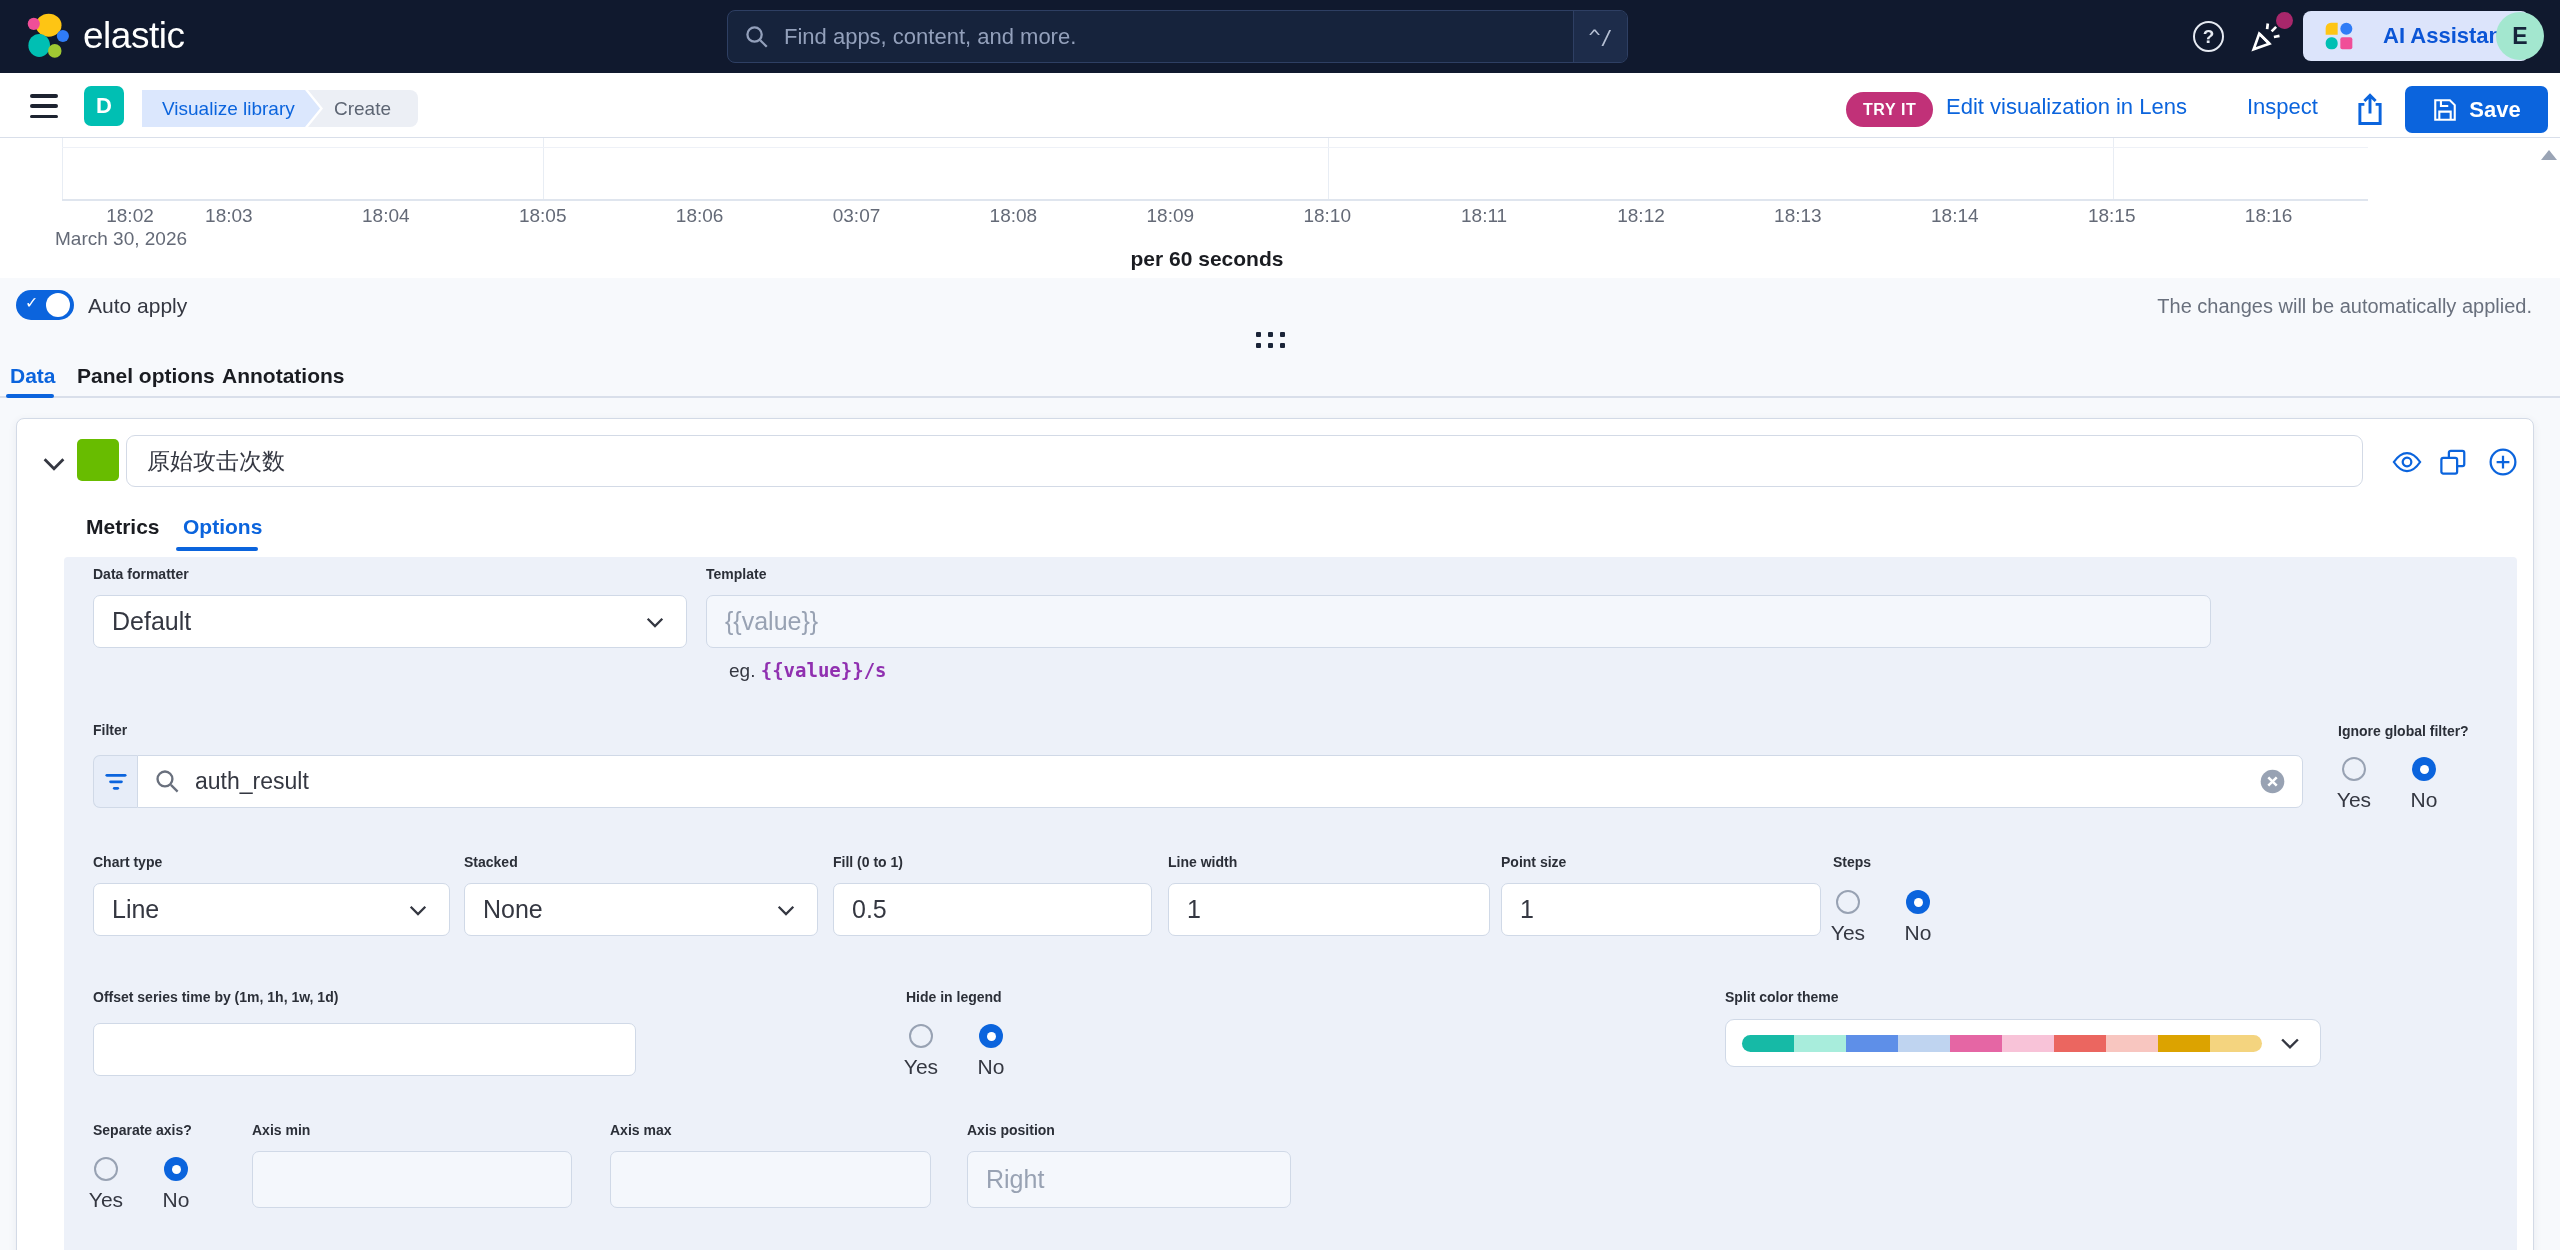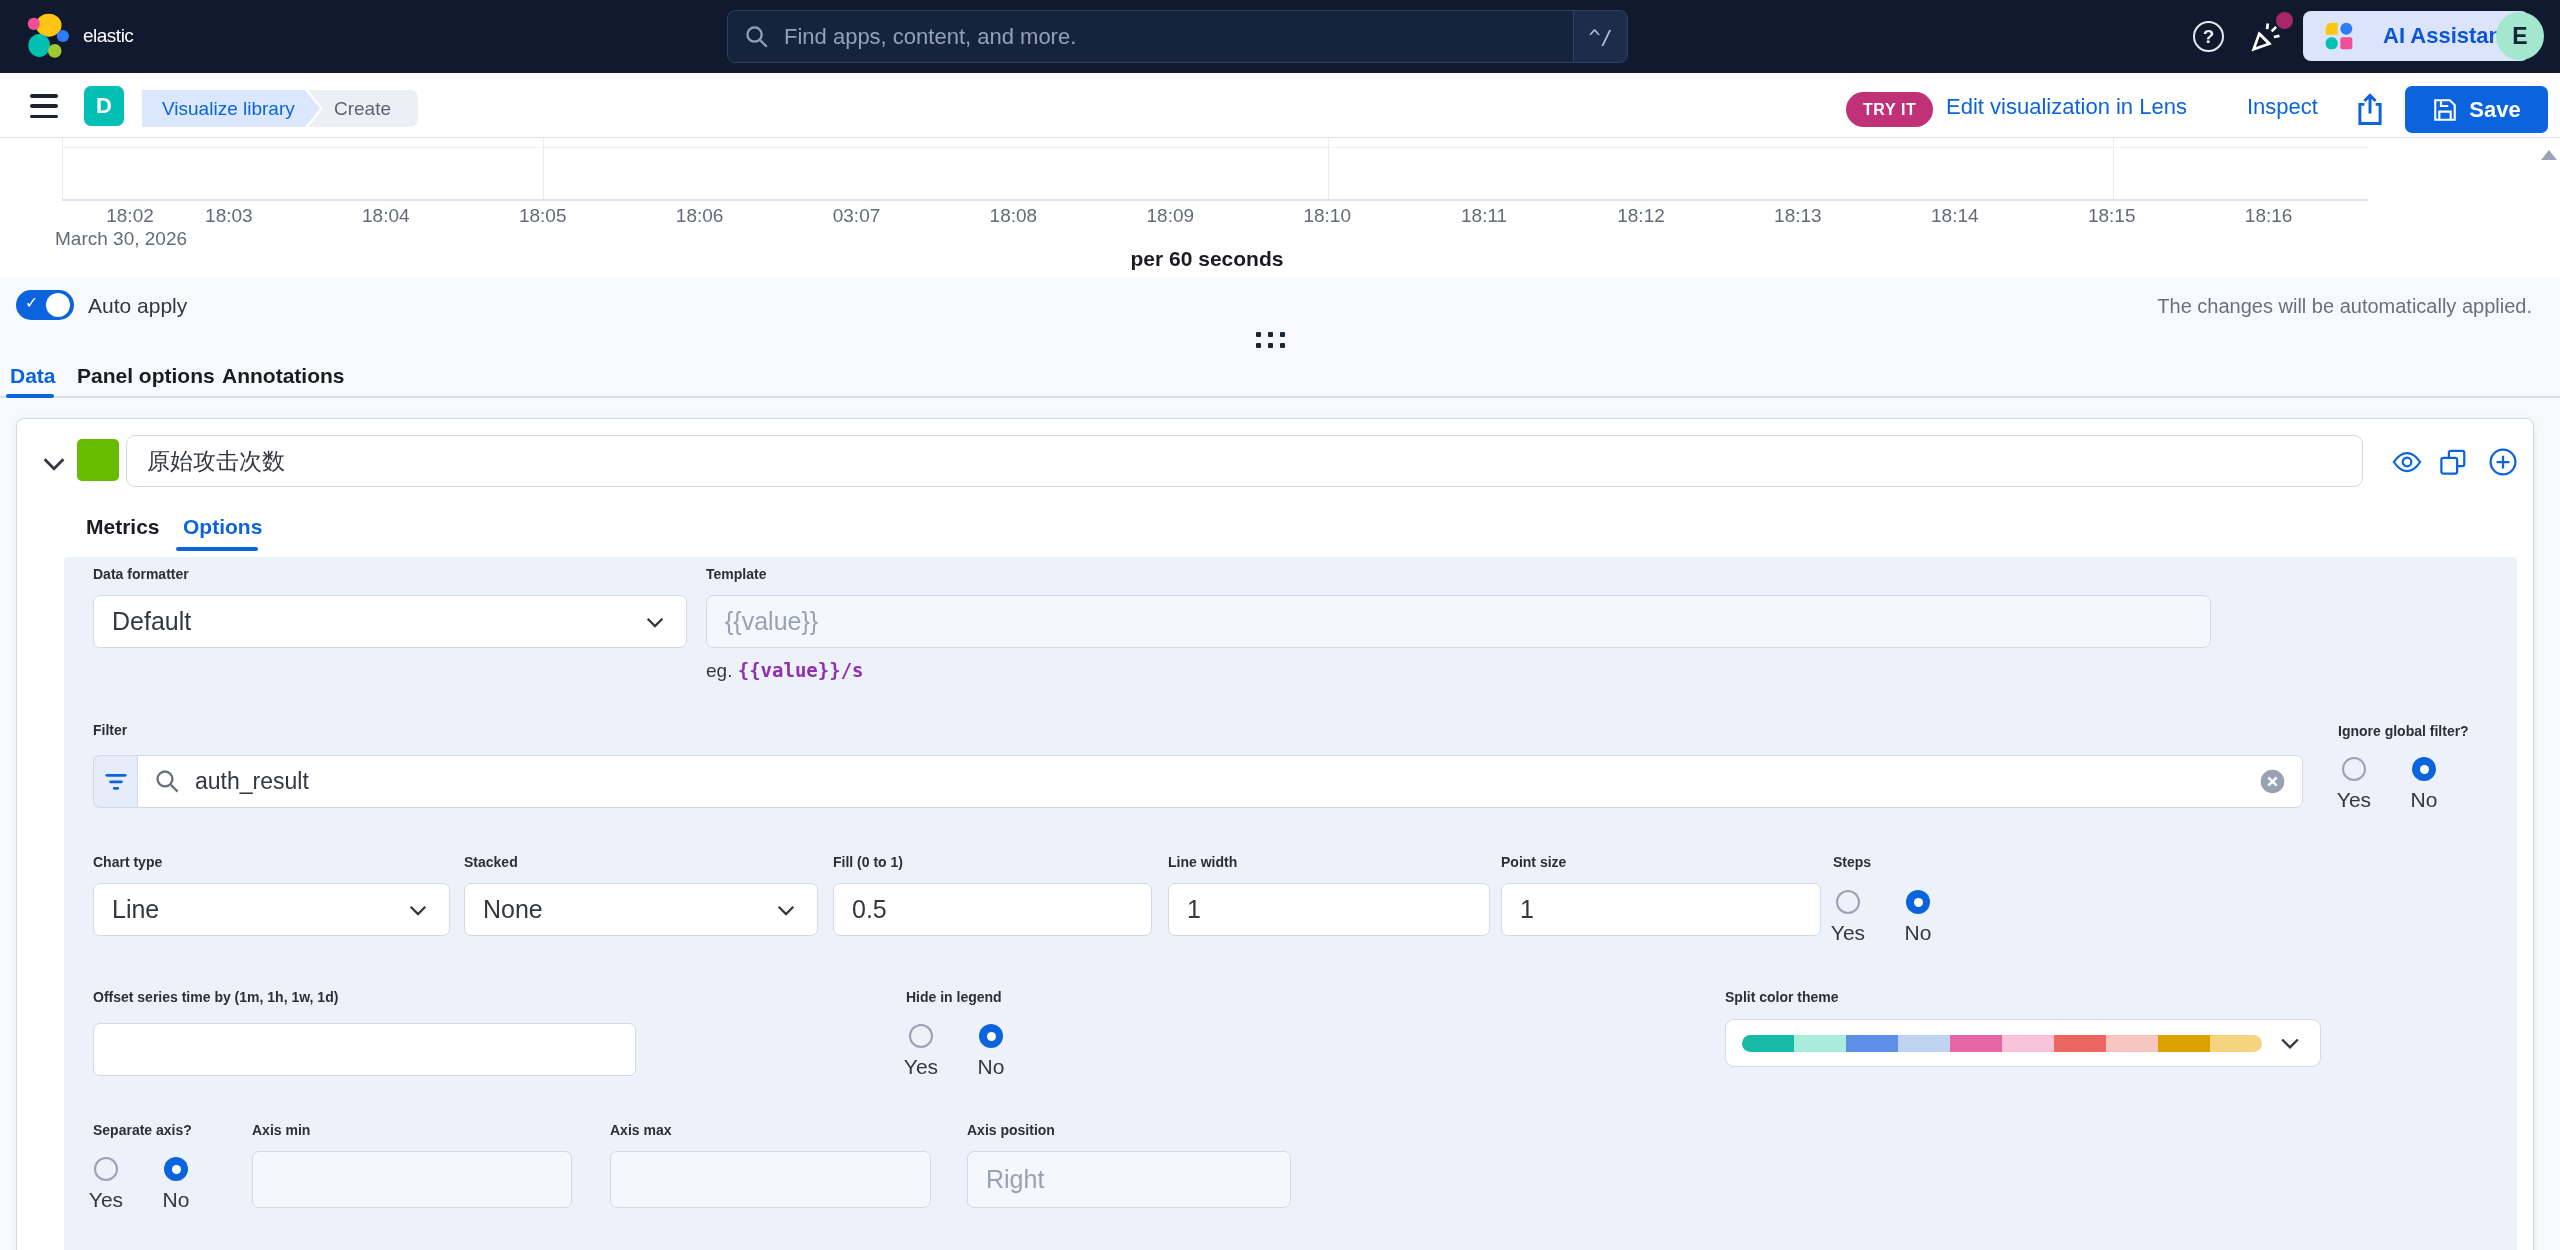--- a/index.html
+++ b/index.html
@@ -3,21 +3,21 @@
 <meta charset="utf-8">
 <style>
   * { margin:0; padding:0; box-sizing:border-box; }
   html,body { width:2560px; height:1250px; overflow:hidden; background:#fff;
     font-family:"Liberation Sans", sans-serif; color:#343741; }
   .page { position:relative; width:2560px; height:1250px; background:#f7f9fc; overflow:hidden; }
 
   
   .header { position:absolute; left:0; top:0; width:2560px; height:73px; background:#10192e; }
   .brand { position:absolute; left:26px; top:13px; display:flex; align-items:center; gap:13px; }
-  .brand-name { color:#fff; font-size:19px; font-weight:500; letter-spacing:-0.5px; }
+  .brand-name { color:#fff; font-size:37px; font-weight:500; letter-spacing:-0.5px; }
   .hsearch { position:absolute; left:727px; top:10px; width:901px; height:53px; background:#16233c;
     border:1px solid #2e3f63; border-radius:8px; display:flex; align-items:center; }
   .hsearch-ph { color:#93a0bb; font-size:22px; margin-left:14px; flex:1; }
   .hsearch-kbd { width:54px; height:100%; border-left:1px solid #2e3f63; background:#1d2c4a;
     border-radius:0 7px 7px 0; color:#b6c0d4; font-size:20px; display:flex; align-items:center; justify-content:center;
     font-family:"DejaVu Sans Mono", monospace; }
   .help-btn { position:absolute; left:2193px; top:21px; width:31px; height:31px; border:2px solid #e6eaf2;
     border-radius:50%; color:#e6eaf2; font-size:19px; font-weight:700; display:flex; align-items:center; justify-content:center; }
   .news-btn { position:absolute; left:2248px; top:19px; width:36px; height:36px; }
   .news-dot { position:absolute; left:2276px; top:12px; width:17px; height:17px; border-radius:50%; background:#a8276b; }
@@ -84,21 +84,21 @@
   .subtab-underline { position:absolute; left:159px; top:128px; width:82px; height:4px; background:#0b64dd; border-radius:2px; }
 
   .opt-panel { position:absolute; left:47px; top:138px; width:2453px; height:742px; background:#edf1f9; border-radius:4px; }
   .lbl { position:absolute; font-size:14px; font-weight:700; color:#2b2f38; white-space:nowrap; }
   .ctrl { position:absolute; height:53px; border:1px solid #d0d9e7; border-radius:7px; background:#fff;
     font-size:25px; color:#343741; padding:0 18px; font-family:inherit; display:flex; align-items:center; }
   input.ctrl { display:block; padding:0 18px; }
   .ctrl.dim { background:#f4f7fc; }
   .ctrl::placeholder, .ph { color:#98a2b3; }
   .select { justify-content:space-between; cursor:pointer; }
-  .helper { position:absolute; font-size:19px; color:#343741; }
+  .helper { position:absolute; font-size:19px; color:#343741;margin-left:23px; }
   .helper code { font-family:"DejaVu Sans Mono", monospace; font-weight:700; color:#9030b0; }
 
   .filter-addon { position:absolute; left:29px; top:198px; width:44px; height:53px; background:#e7edf8;
     border:1px solid #d0d9e7; border-right:none; border-radius:7px 0 0 7px; display:flex; align-items:center; justify-content:center; }
   .filter-input-wrap { position:absolute; left:73px; top:198px; width:2166px; height:53px; background:#fff;
     border:1px solid #d0d9e7; border-radius:0 7px 7px 0; display:flex; align-items:center; }
   .filter-text { font-size:23px; color:#343741; margin-left:14px; }
 
   .yn { position:absolute; display:flex; gap:18px; }
   .yn-col { display:flex; flex-direction:column; align-items:center; gap:7px; width:52px; }

